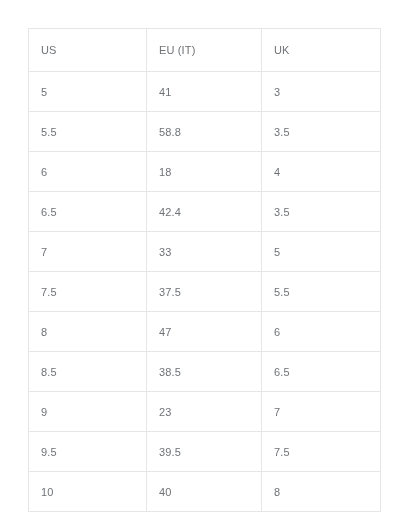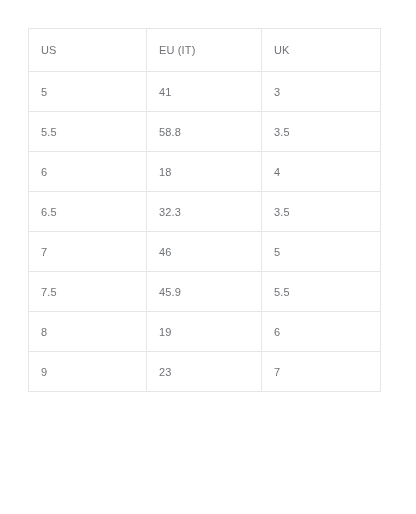--- a/index.html
+++ b/index.html
@@ -88,39 +88,54 @@
           <td>58.8</td>
           <td>3.5</td>
         </tr>
         <tr>
           <td>6</td>
           <td>18</td>
           <td>4</td>
         </tr>
         <tr>
           <td>6.5</td>
-          <td>32.3</td>
+          <td>42.4</td>
           <td>3.5</td>
         </tr>
         <tr>
           <td>7</td>
-          <td>46</td>
+          <td>33</td>
           <td>5</td>
         </tr>
         <tr>
           <td>7.5</td>
-          <td>45.9</td>
+          <td>37.5</td>
           <td>5.5</td>
         </tr>
         <tr>
           <td>8</td>
-          <td>19</td>
+          <td>47</td>
           <td>6</td>
+        </tr>
+        <tr>
+          <td>8.5</td>
+          <td>38.5</td>
+          <td>6.5</td>
         </tr>
         <tr>
           <td>9</td>
           <td>23</td>
           <td>7</td>
+        </tr>
+        <tr>
+          <td>9.5</td>
+          <td>39.5</td>
+          <td>7.5</td>
+        </tr>
+        <tr>
+          <td>10</td>
+          <td>40</td>
+          <td>8</td>
         </tr>
       </tbody>
     </table>
   </div>
 </div>
 
 </body></html>

